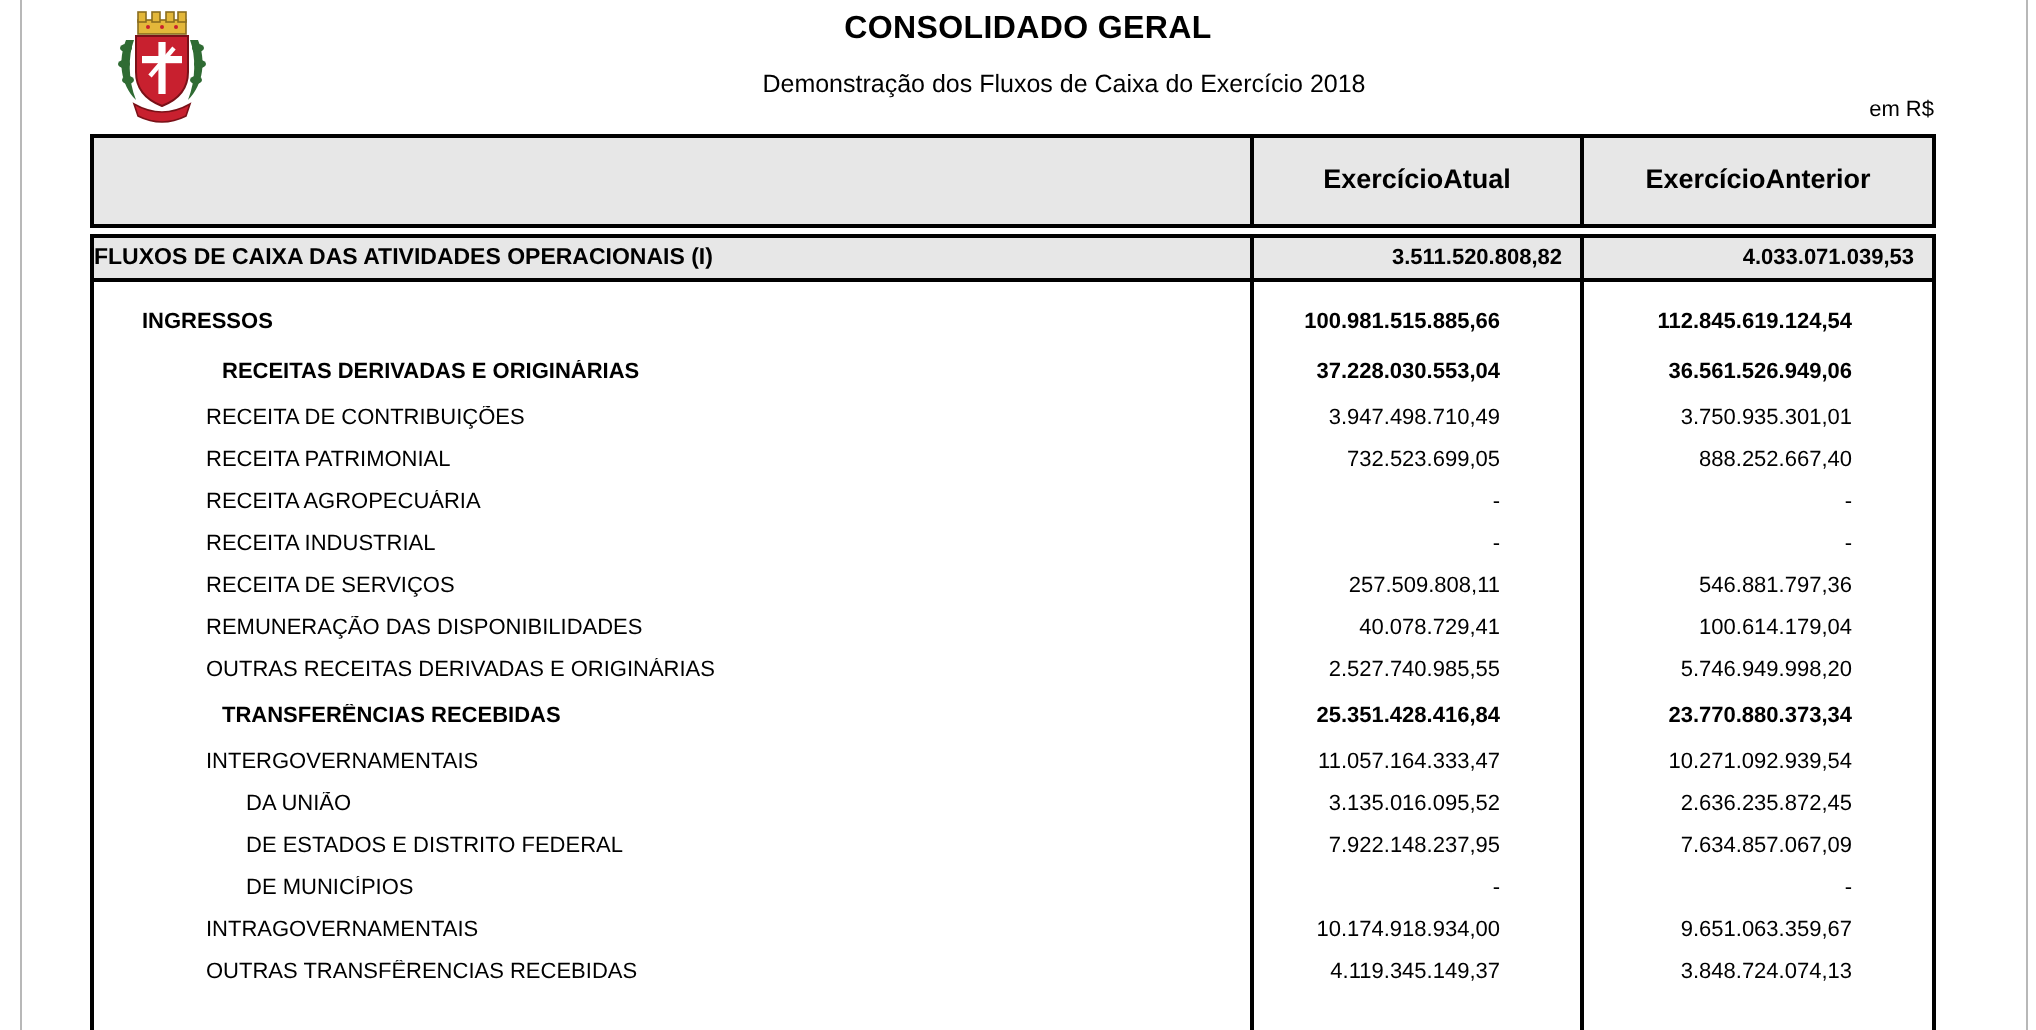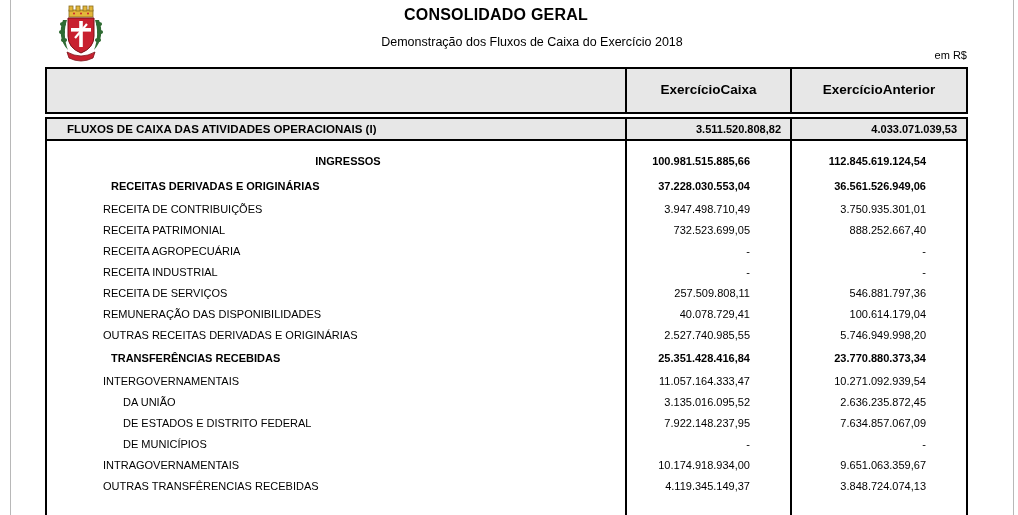--- a/index.html
+++ b/index.html
@@ -9,51 +9,51 @@
     font-family:"Liberation Sans", sans-serif;
     -webkit-font-smoothing:antialiased;
   }
   .page-edge{position:absolute;top:0;bottom:0;width:1px;background:#b8b8b8;}
   .page-edge.left{left:10px;}
   .page-edge.right{left:1013px;}
 
   .logo{position:absolute;left:55px;top:2px;width:52px;height:60px;}
 
   .title{position:absolute;top:6px;left:0;width:992px;text-align:center;
-    font-size:16px;font-weight:bold;letter-spacing:.2px;}
+    font-size:16px;font-weight:bold;letter-spacing:.2px;padding-left:18px;}
   .subtitle{position:absolute;top:35px;left:0;width:992px;text-align:center;font-size:12.5px;padding-left:36px;}
   .currency-note{position:absolute;top:49px;left:845px;width:122px;text-align:right;font-size:11px;}
 
   .header-box{position:absolute;left:45px;top:67px;width:923px;height:47px;
     background:#e7e7e7;border:2px solid #000;box-sizing:border-box;}
   .header-box .vline{position:absolute;top:0;bottom:0;width:2px;background:#000;}
   .hcell{position:absolute;top:0;bottom:0;display:flex;flex-direction:row;
     justify-content:center;align-items:center;font-weight:bold;font-size:13.5px;line-height:1.35;}
   .hcell.atual{left:580px;width:163px;}
   .hcell.anterior{left:745px;width:174px;}
 
   .main-box{position:absolute;left:45px;top:117px;width:923px;height:398px;
     border:2px solid #000;border-bottom:none;box-sizing:border-box;background:#fff;}
   .main-box .vline{position:absolute;top:0;bottom:0;width:2px;background:#000;z-index:1;}
   .vline.v1{left:578px;} .vline.v2{left:743px;}
 
   .section-row{height:20px;background:#e7e7e7;border-bottom:2px solid #000;
     display:flex;align-items:center;font-weight:bold;font-size:11.5px;}
-  .section-row .lbl{width:578px;padding-left:20px;box-sizing:border-box;white-space:nowrap;}
+  .section-row .lbl{width:578px;padding-left:0;box-sizing:border-box;white-space:nowrap;}
   .section-row .val{width:165px;text-align:right;padding-right:9px;box-sizing:border-box;font-size:11px;}
   .section-row .val.v-ant{width:176px;}
 
   #rows{position:relative;}
   .row{display:flex;align-items:center;height:21px;font-size:11px;}
   .row.bold{font-weight:bold;height:25px;}
   .row:first-child{margin-top:7px;}
   .row .lbl{width:578px;box-sizing:border-box;white-space:nowrap;overflow:hidden;}
   .row .val{width:134px;text-align:right;padding-right:9px;box-sizing:border-box;}
   .row .val.v-ant{width:176px;}
-  .row.lvl1 .lbl{padding-left:24px;text-align:center;}
+  .row.lvl1 .lbl{padding-left:24px;}
   .row.lvl2 .lbl{padding-left:64px;}
   .row.lvl3 .lbl{padding-left:56px;}
   .row.lvl4 .lbl{padding-left:76px;}
 </style>
 </head>
 <body>
 
 <div class="page-edge left"></div>
 <div class="page-edge right"></div>
 
@@ -90,21 +90,21 @@
 
 <div class="title">CONSOLIDADO GERAL</div>
 <div class="subtitle">Demonstração dos Fluxos de Caixa do Exercício 2018</div>
 <div class="currency-note">em R$</div>
 
 <div class="header-box">
   <div class="vline" style="left:578px"></div>
   <div class="vline" style="left:743px"></div>
   <div class="hcell atual">
     <span>Exercício</span>
-    <span>Caixa</span>
+    <span>Atual</span>
   </div>
   <div class="hcell anterior">
     <span>Exercício</span>
     <span>Anterior</span>
   </div>
 </div>
 
 <div class="main-box">
   <div class="vline v1"></div>
   <div class="vline v2"></div>

